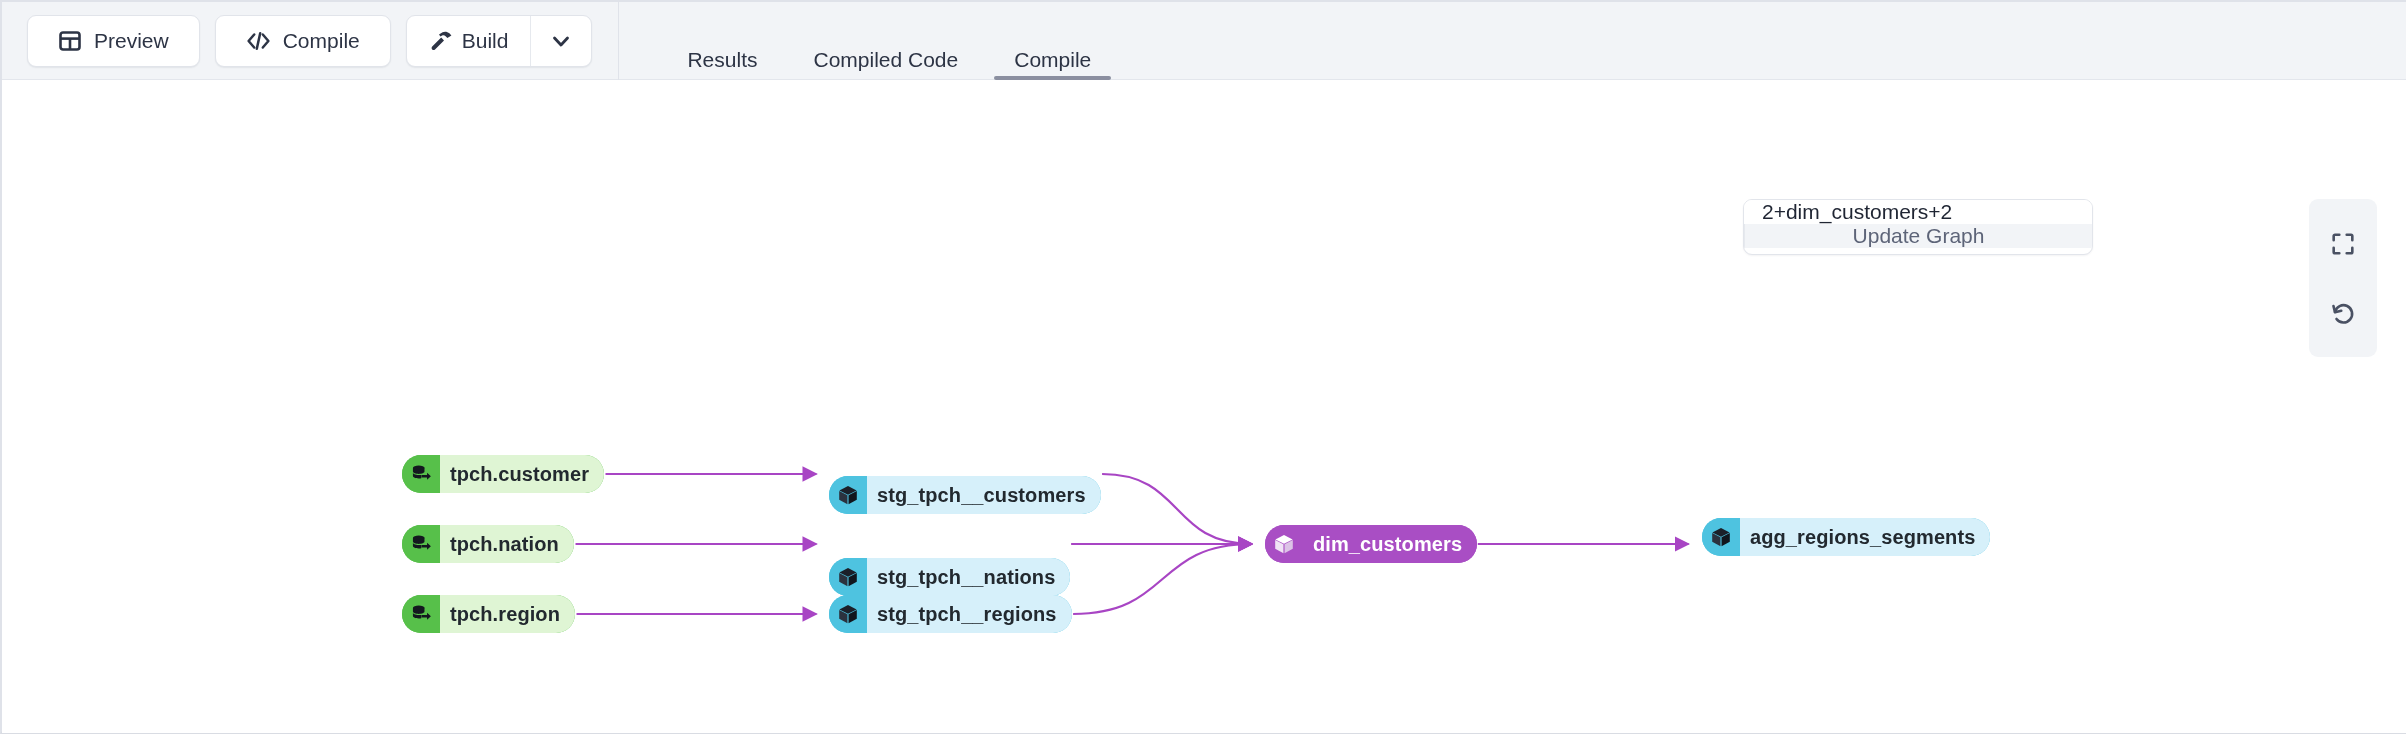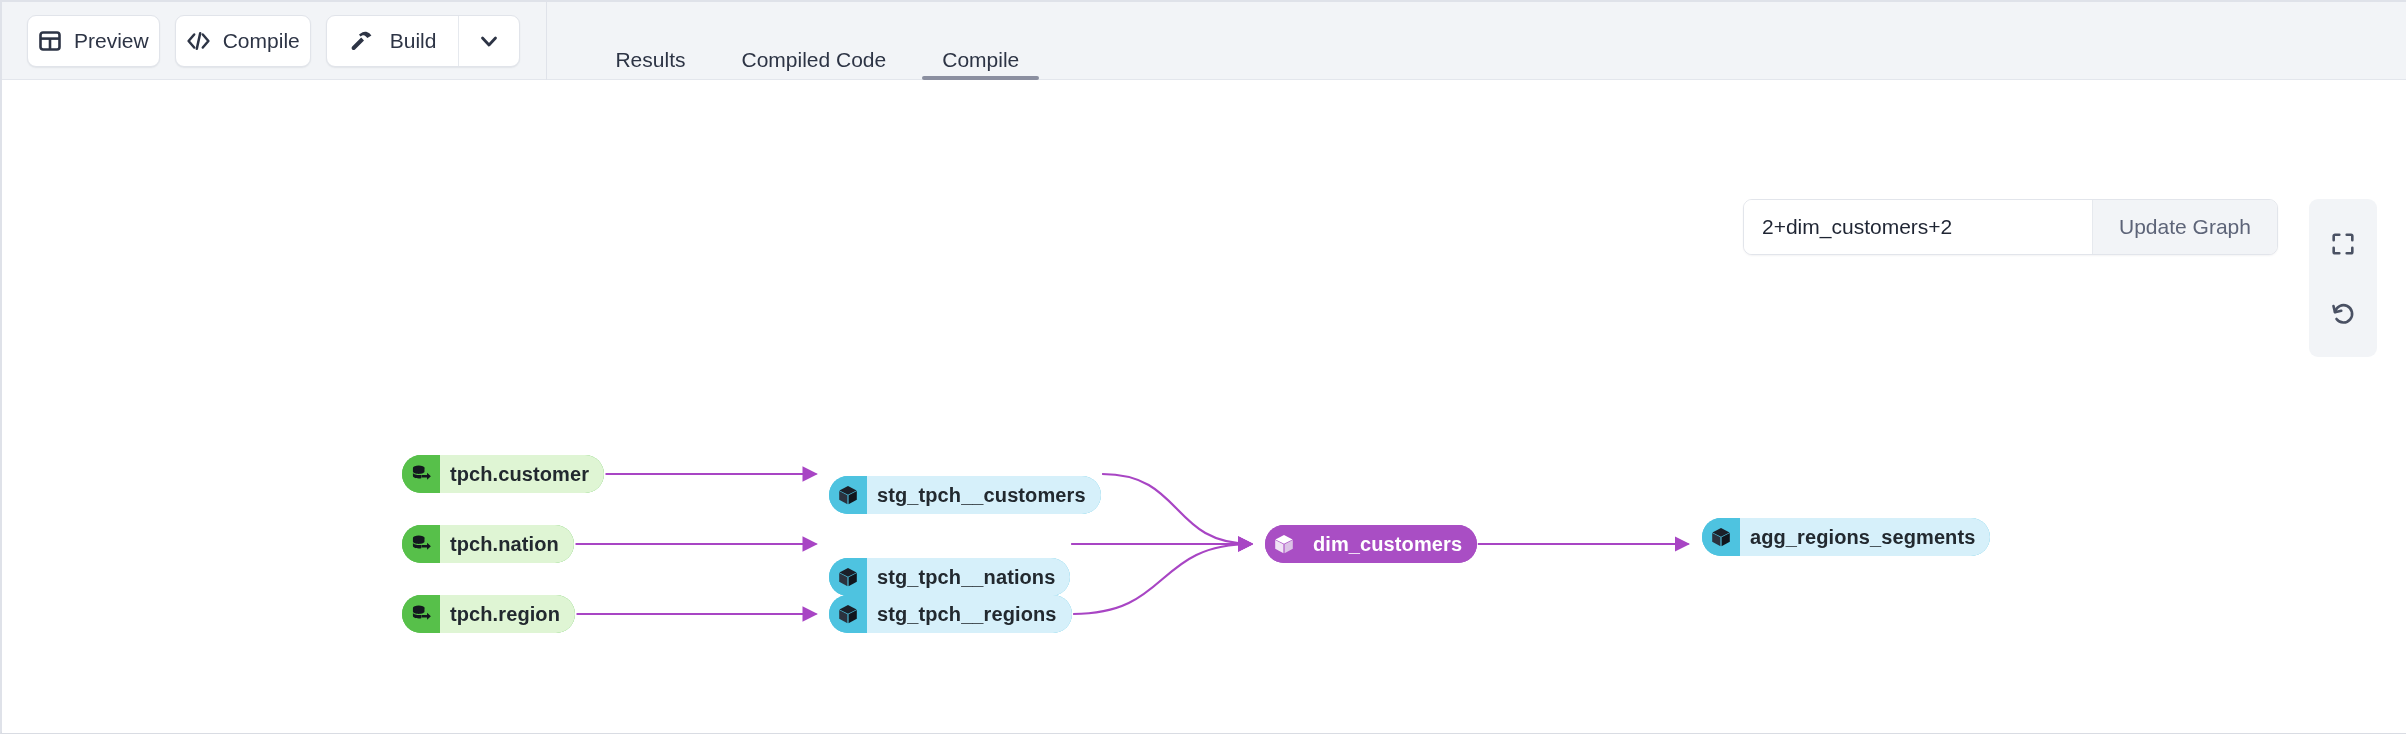--- a/index.html
+++ b/index.html
@@ -40,21 +40,21 @@
   }
 
   .tbtn {
     height: 52px;
     background: #ffffff;
     border: 1px solid #e1e4ea;
     border-radius: 9px;
     display: flex;
     align-items: center;
     gap: 12px;
-    padding: 0 10px;
+    padding: 0 30px;
     cursor: pointer;
     box-shadow: 0 1px 1.5px rgba(20,25,40,0.07);
   }
   .tbtn-label {
     font-size: 21px;
     color: #2d3445;
     font-family: "Liberation Sans", sans-serif;
     white-space: nowrap;
   }
 
@@ -63,21 +63,21 @@
     align-items: stretch;
     background: #ffffff;
     border: 1px solid #e1e4ea;
     border-radius: 9px;
     box-shadow: 0 1px 1.5px rgba(20,25,40,0.07);
     height: 52px;
   }
   .split .part {
     display: flex;
     align-items: center;
-    gap: 16px;
+    gap: 8px;
     padding: 0 22px;
     cursor: pointer;
   }
   .split .caret {
     padding: 0 18px;
     border-left: 1px solid #e6e9ee;
   }
 
   .ico { display: flex; align-items: center; justify-content: center; }
 
@@ -131,20 +131,21 @@
     top: 119px;
     left: 1741px;
     display: flex;
     align-items: stretch;
     height: 56px;
     border: 1px solid #e2e5eb;
     border-radius: 9px;
     background: #ffffff;
     overflow: hidden;
     box-shadow: 0 1px 2px rgba(20,25,40,0.05);
+    flex-direction: column;
   }
   .graph-input {
     width: 348px;
     border: none;
     outline: none;
     background: #ffffff;
     padding: 0 18px;
     font-size: 21px;
     color: #1f2533;
     font-family: "Liberation Sans", sans-serif;

